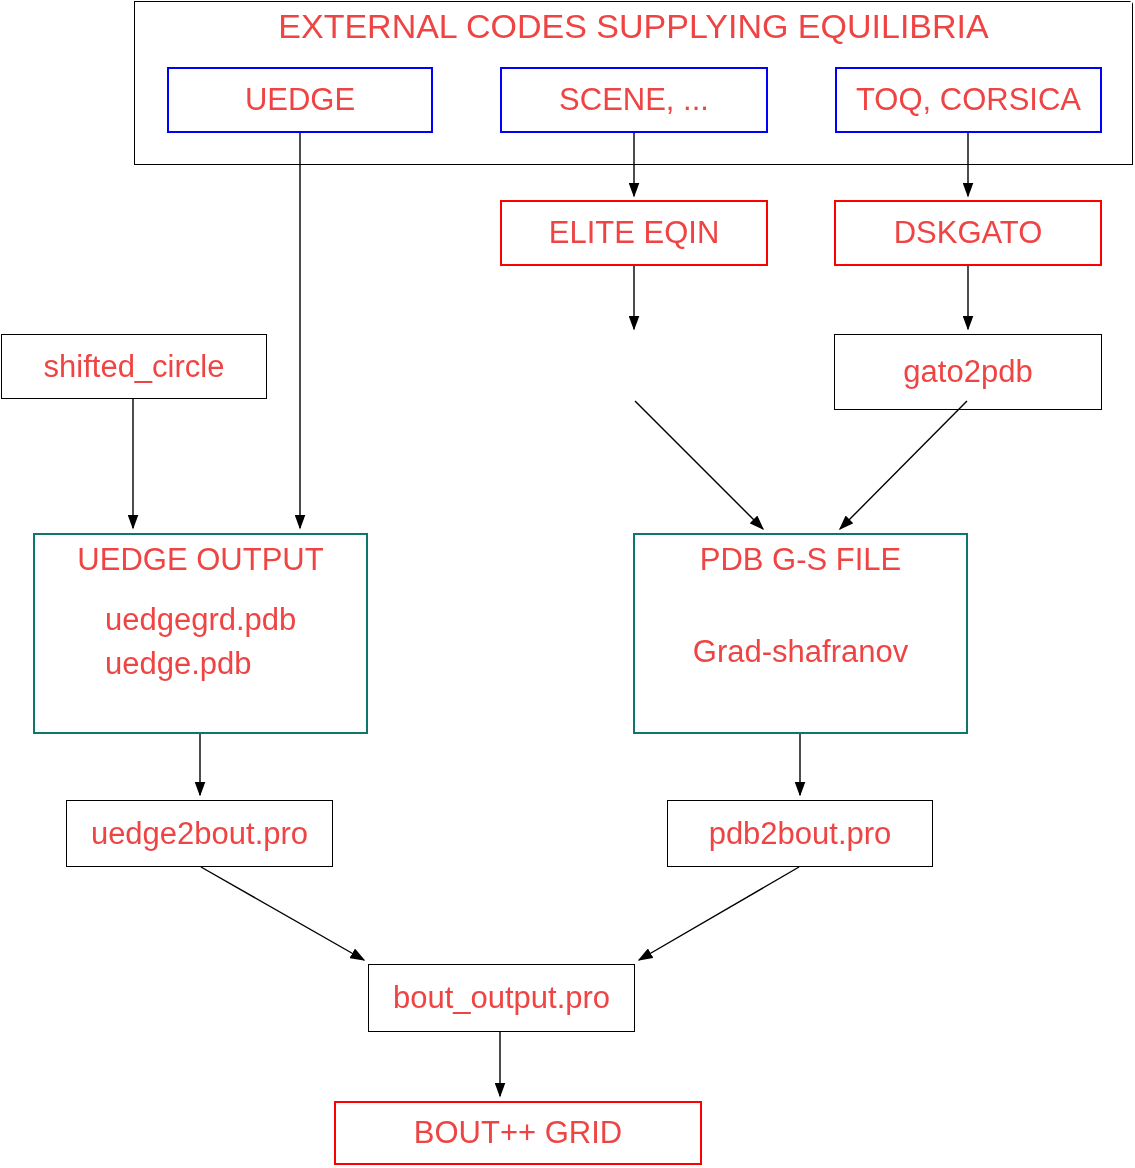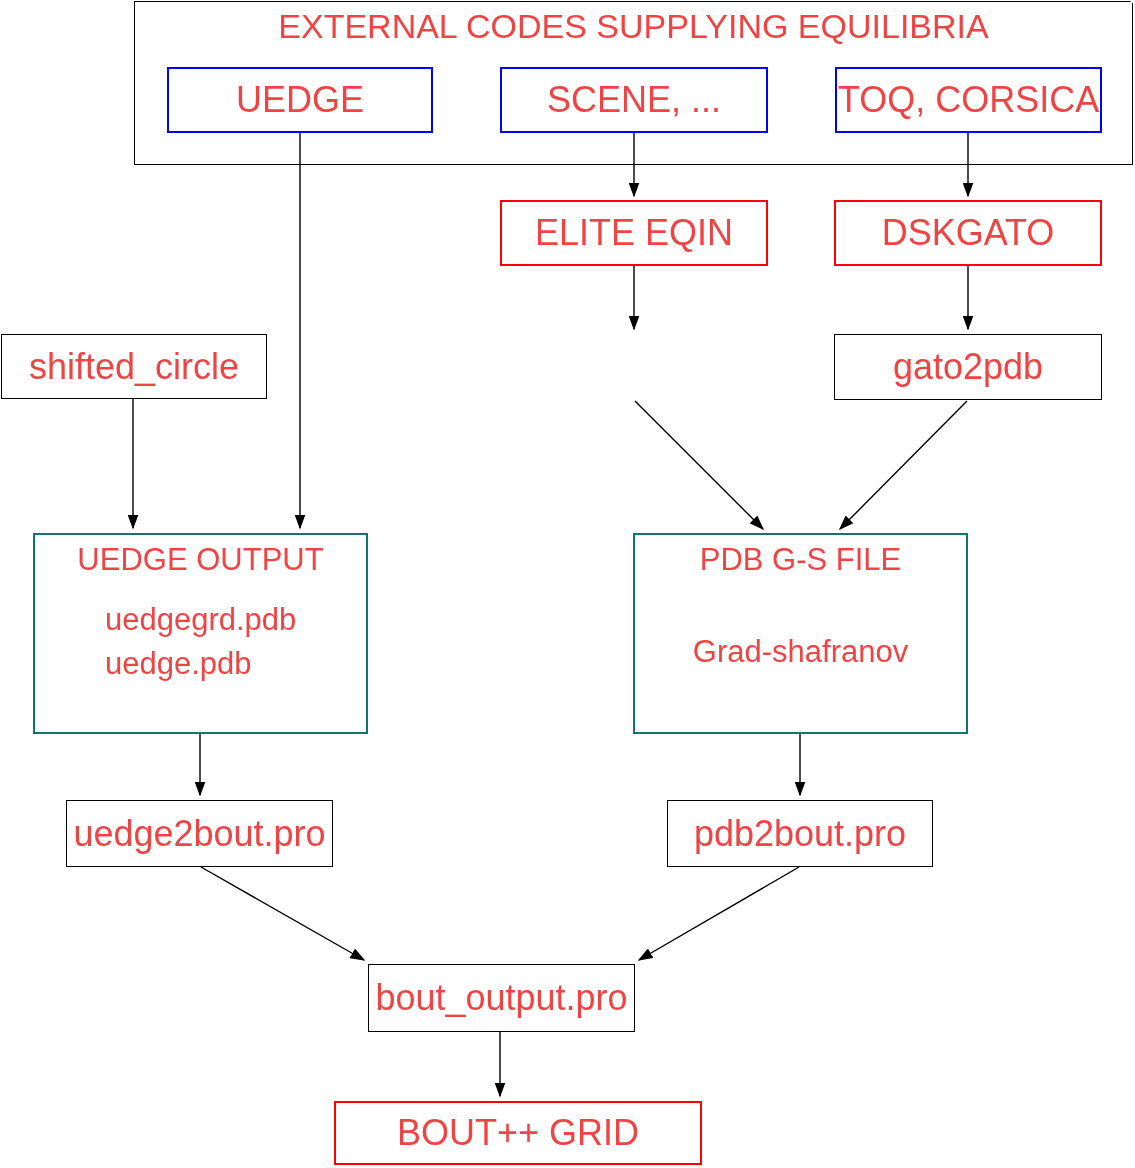--- a/index.html
+++ b/index.html
@@ -27,21 +27,21 @@
     z-index: 5;
   }
   .node {
     position: absolute;
     box-sizing: border-box;
     background: #ffffff;
     border: 1.5px solid #000000;
     display: flex;
     align-items: center;
     justify-content: center;
-    font-size: 36px;
+    font-size: 31px;
     line-height: 1.15;
     white-space: nowrap;
     z-index: 2;
   }
   .group-box {
     position: absolute;
     box-sizing: border-box;
     border: 1.5px solid #000000;
     background: #ffffff;
     z-index: 1;
@@ -97,21 +97,21 @@
   <div class="node red-border" style="left:500px; top:200px; width:268px; height:66px;">
     <span>ELITE EQIN</span>
   </div>
   <div class="node red-border" style="left:834px; top:200px; width:268px; height:66px;">
     <span>DSKGATO</span>
   </div>
 
   <div class="node" style="left:1px; top:334px; width:266px; height:65px;">
     <span>shifted_circle</span>
   </div>
-  <div class="node" style="left:834px; top:334px; width:268px; height:66px;">
+  <div class="node" style="left:834px; top:334px; width:268px; height:76px;">
     <span>gato2pdb</span>
   </div>
 
   <div class="big-node" style="left:33px; top:533px; width:335px; height:201px;">
     <div class="big-title">UEDGE OUTPUT</div>
     <div class="file-list">
       <div>uedgegrd.pdb</div>
       <div>uedge.pdb</div>
     </div>
   </div>

